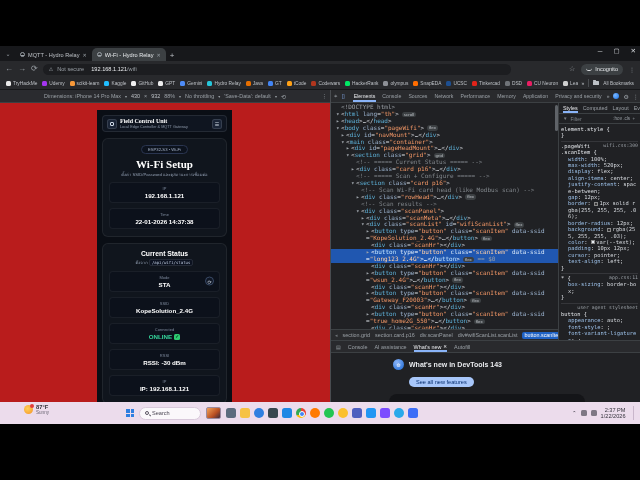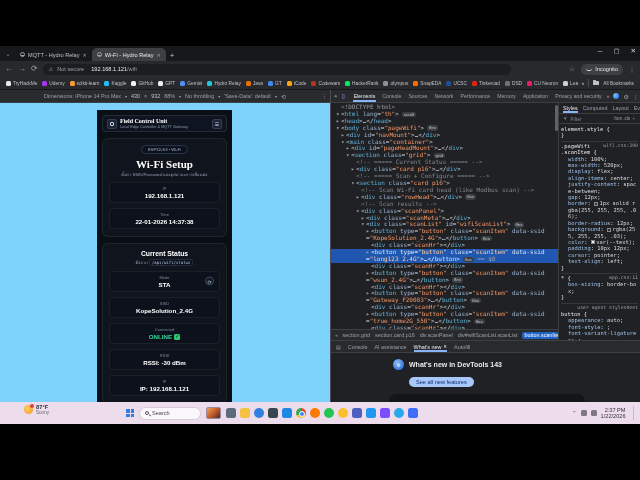--- a/index.html
+++ b/index.html
@@ -42,21 +42,21 @@
   .folder:before{content:"";position:absolute;left:0;top:-1.2px;width:2.6px;height:1.2px;background:#bdc1c6;border-radius:0.5px 0.5px 0 0;}
 
   .main{flex:1;display:flex;min-height:0;}
   .left{width:330px;display:flex;flex-direction:column;min-width:0;}
   .devicebar{height:13px;background:#2a2b2f;border-bottom:1px solid #3c4043;display:flex;align-items:center;justify-content:center;gap:4px;font-size:5.4px;color:#9aa0a6;position:relative;}
   .devicebar .num{color:#bdc1c6;}
   .devicebar .car{font-size:4px;}
   .rot{font-size:6px;}
   .db-kebab{position:absolute;right:3px;color:#9aa0a6;font-size:5.5px;}
 
-  .emu{flex:1;background:#7dd3fc;position:relative;overflow:hidden;}
+  .emu{flex:1;background:#b91c1c;position:relative;overflow:hidden;}
   .phone{position:absolute;left:97px;top:7px;width:135px;bottom:0;background:#0a0e15;color:#e8ecf3;overflow:hidden;}
   .ph-header{margin:5px 5px 0;height:17px;background:#0f1520;border:1px solid rgba(255,255,255,.09);border-radius:4px;display:flex;align-items:center;padding:0 4px;gap:3px;}
   .applogo{width:10px;height:10px;background:#1b2537;border:1px solid rgba(255,255,255,.12);border-radius:2.5px;flex:none;display:flex;align-items:center;justify-content:center;}
   .applogo i{width:4px;height:4px;border:1px solid #cfd8e6;border-radius:1px;display:block;}
   .ph-titles{flex:1;min-width:0;}
   .ph-title{font-family:"Liberation Serif",serif;font-weight:bold;font-size:6px;color:#fff;line-height:7px;white-space:nowrap;}
   .ph-sub{font-size:3.8px;color:#8b97a8;line-height:4.5px;white-space:nowrap;overflow:hidden;}
   .burger{width:10px;height:10px;background:#1b2537;border:1px solid rgba(255,255,255,.12);border-radius:2.5px;color:#cfd8e3;font-size:5px;line-height:9px;text-align:center;flex:none;}
   .card{margin:6px 5px 0;background:#10151d;border:1px solid rgba(255,255,255,.07);border-radius:6px;padding:6px 6px 7px;}
   .badge-pill{display:block;margin:0 auto;width:max-content;border:1px solid #2a3550;background:#0c121d;border-radius:7px;padding:1px 6px;font-size:4.2px;color:#a9b6cb;}

